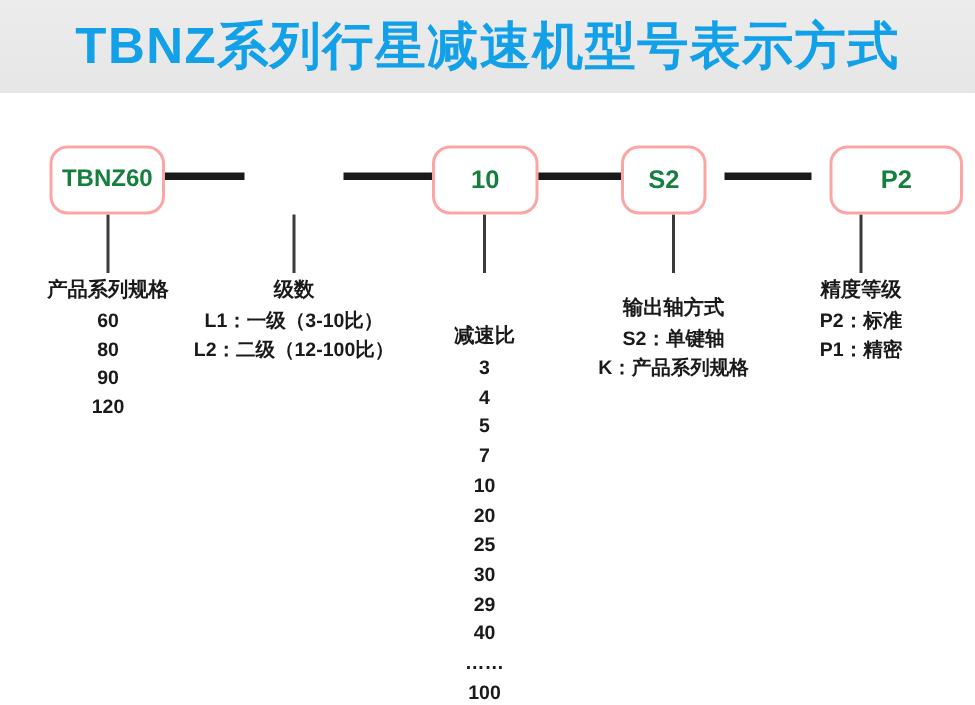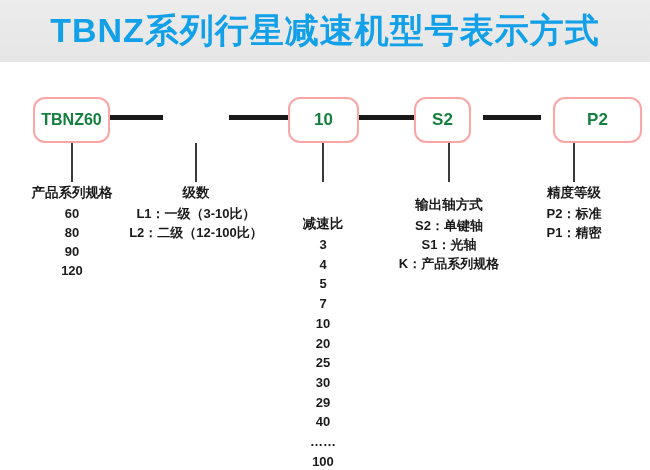--- a/index.html
+++ b/index.html
@@ -142,21 +142,20 @@
         <div class="list-item">40</div>
         <div class="list-item">……</div>
         <div class="list-item">100</div>
       </div>
   </div>
 
   <div class="col c4">
     <span class="heading">输出轴方式</span>
     <div>
         <div class="list-item">S2：单键轴</div>
-        <div class="list-item">S1：光轴</div>
         <div class="list-item">K：产品系列规格</div>
       </div>
   </div>
 
   <div class="col c5">
     <span class="heading">精度等级</span>
     <div>
         <div class="list-item">P2：标准</div>
         <div class="list-item">P1：精密</div>
       </div>

